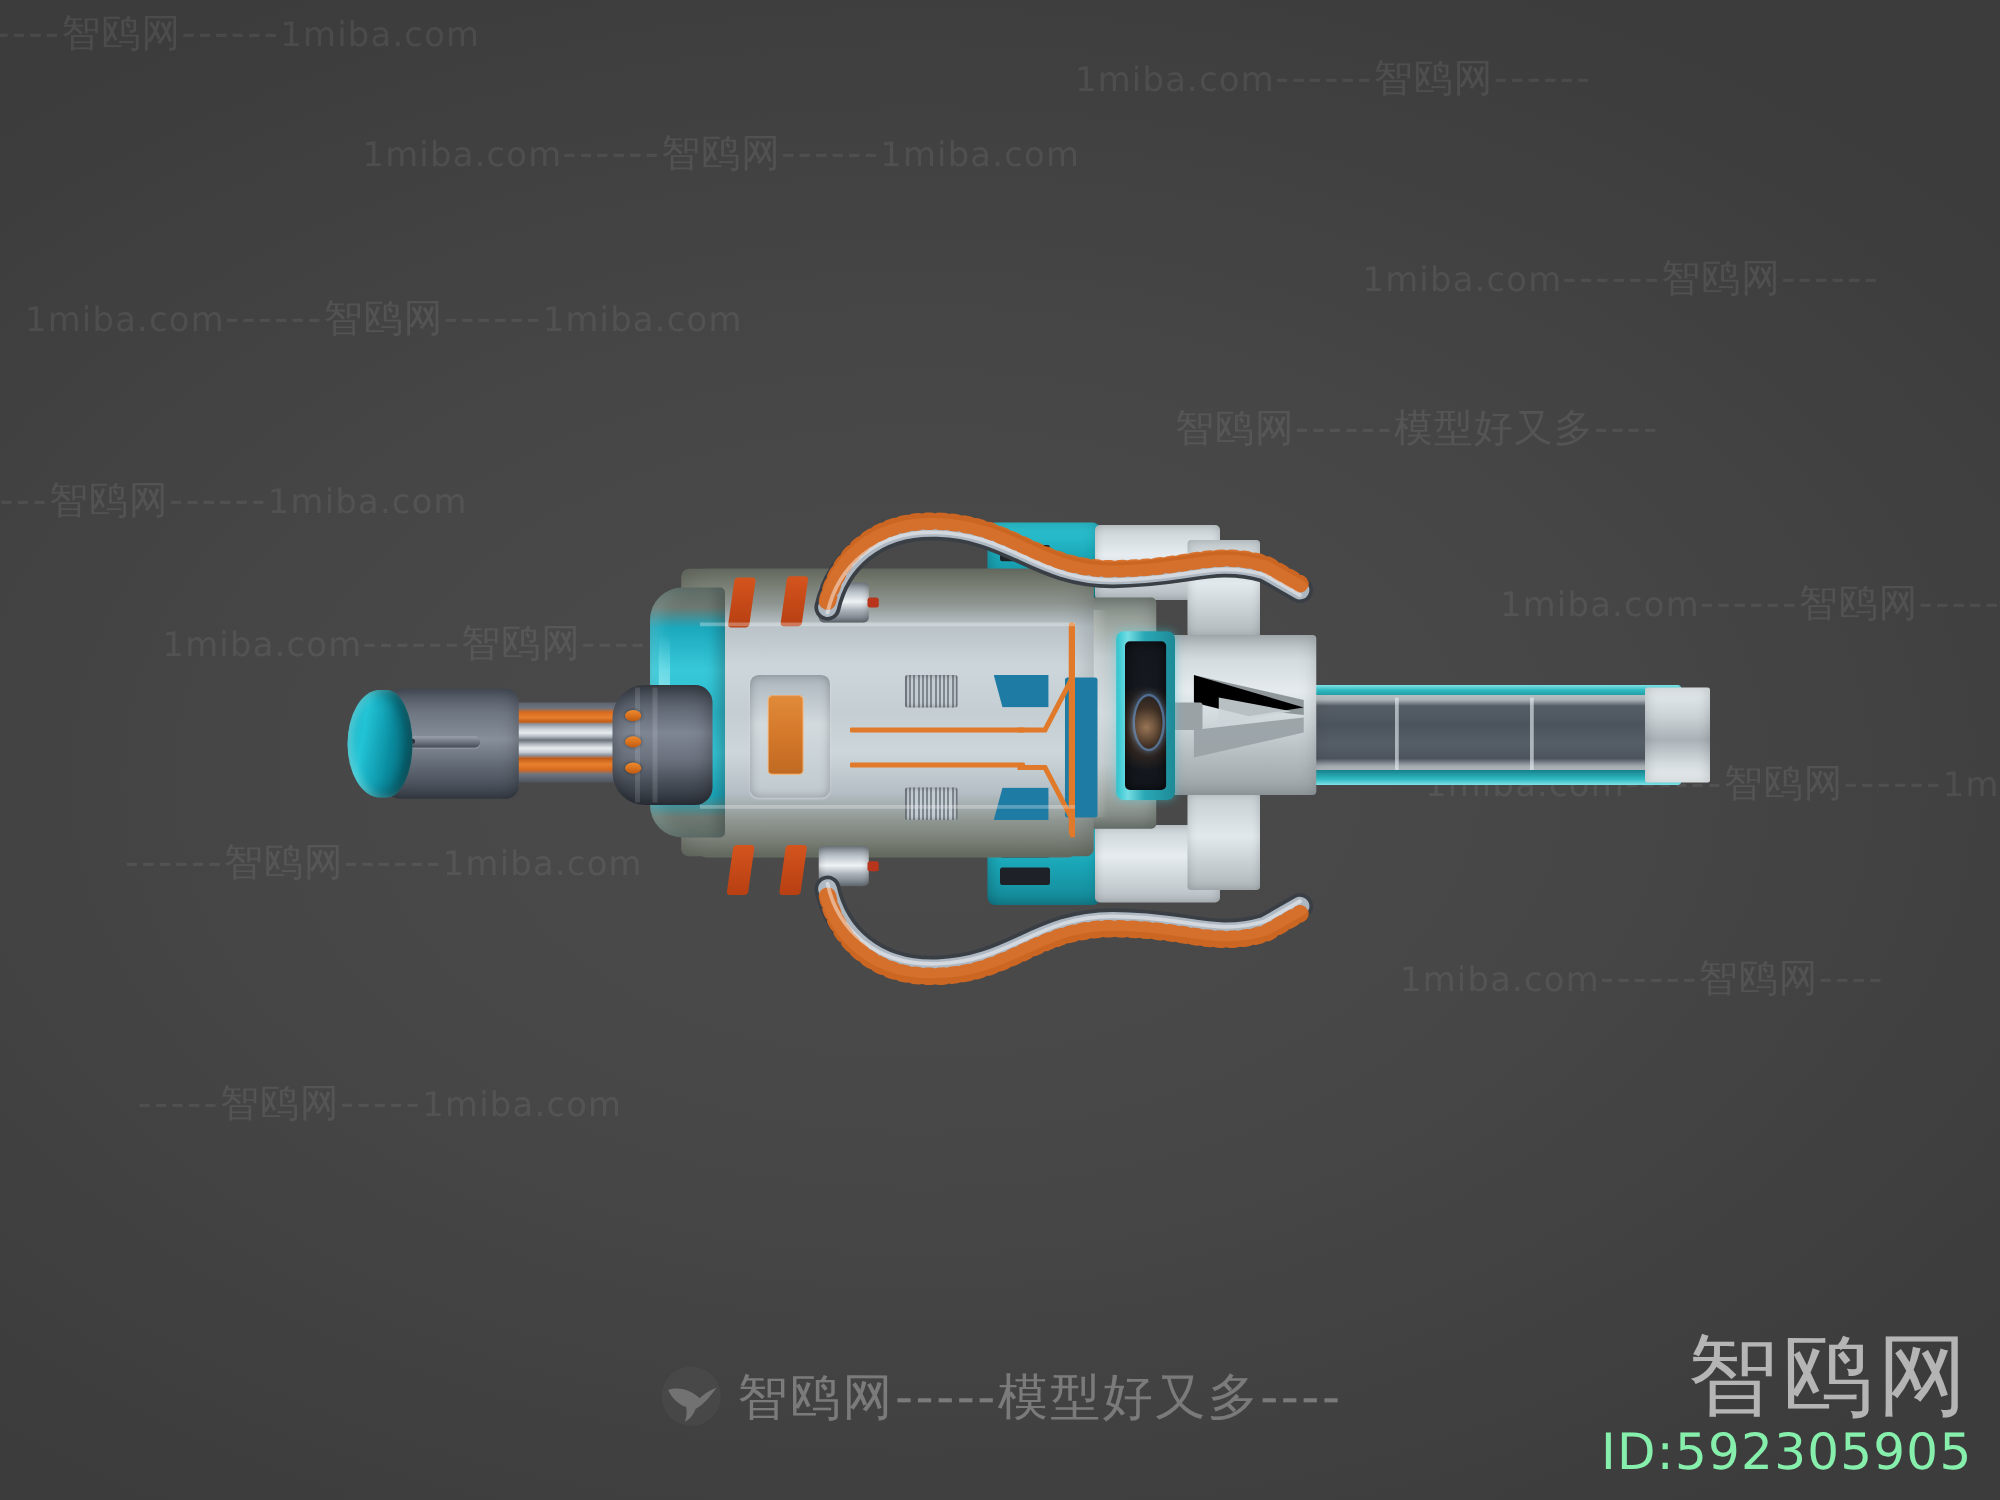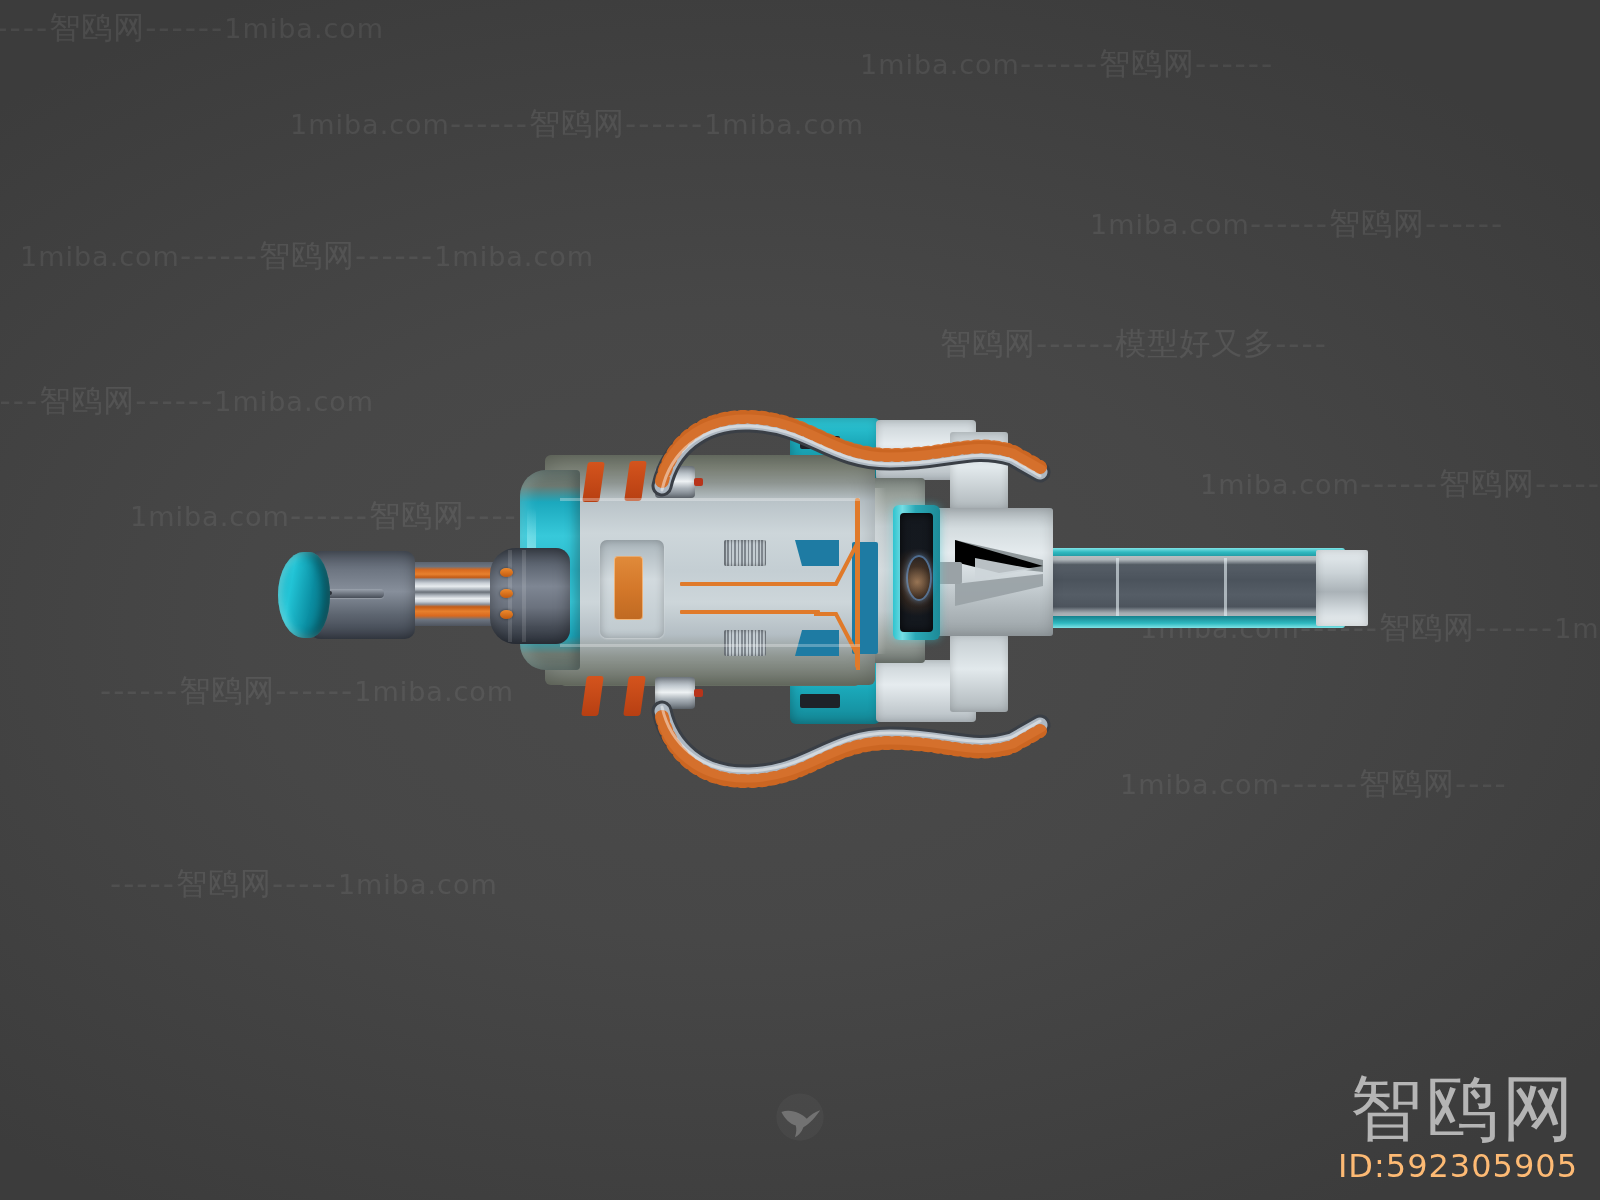--- a/index.html
+++ b/index.html
@@ -199,21 +199,21 @@
 
   
   #bottom-wm{position:absolute;left:0;bottom:52px;width:100%;text-align:center;pointer-events:none;}
   #bottom-wm .inner{display:inline-flex;align-items:center;gap:10px;
     color:rgba(255,255,255,0.30);font-size:40px;letter-spacing:2px;}
   #bottom-wm .bird{width:54px;height:54px;opacity:.34;}
 
   #id-block{position:absolute;right:22px;bottom:18px;text-align:right;pointer-events:none;}
   #id-block .brand{color:rgba(255,255,255,0.62);font-size:72px;letter-spacing:4px;line-height:1;
     font-weight:400;}
-  #id-block .idline{color:#fdba74;font-size:32px;letter-spacing:1px;margin-top:6px;line-height:1;}
+  #id-block .idline{color:#86efac;font-size:40px;letter-spacing:1px;margin-top:6px;line-height:1;}
 </style>
 </head>
 <body>
 
 <div id="stage">
 
   <div id="backdrop"></div>
 
   <div id="wm">
       <div class="wmrow" style="left: -30px; top: 12px;"><span class="dash">------</span><span>智鸥网</span><span class="dash">------</span><span class="lat">1miba.com</span></div>
@@ -352,20 +352,21 @@
 
   </div>
 
   <div id="bottom-wm">
     <span class="inner">
       <svg class="bird" viewBox="0 0 64 64">
         <circle cx="32" cy="32" r="28" fill="rgba(255,255,255,.10)"></circle>
         <path d="M10 26 C22 22 34 28 40 34 C44 30 50 26 56 24 C50 32 44 40 36 44
                  C34 50 30 54 26 56 C28 50 28 46 27 42 C20 40 14 34 10 26 Z" fill="rgba(255,255,255,.72)"></path>
       </svg>
+      <span>智鸥网-----模型好又多----</span>
     </span>
   </div>
 
   <div id="id-block">
     <div class="brand">智鸥网</div>
     <div class="idline"><span>ID:</span><span>592305905</span></div>
   </div>
 
 </div>
 

